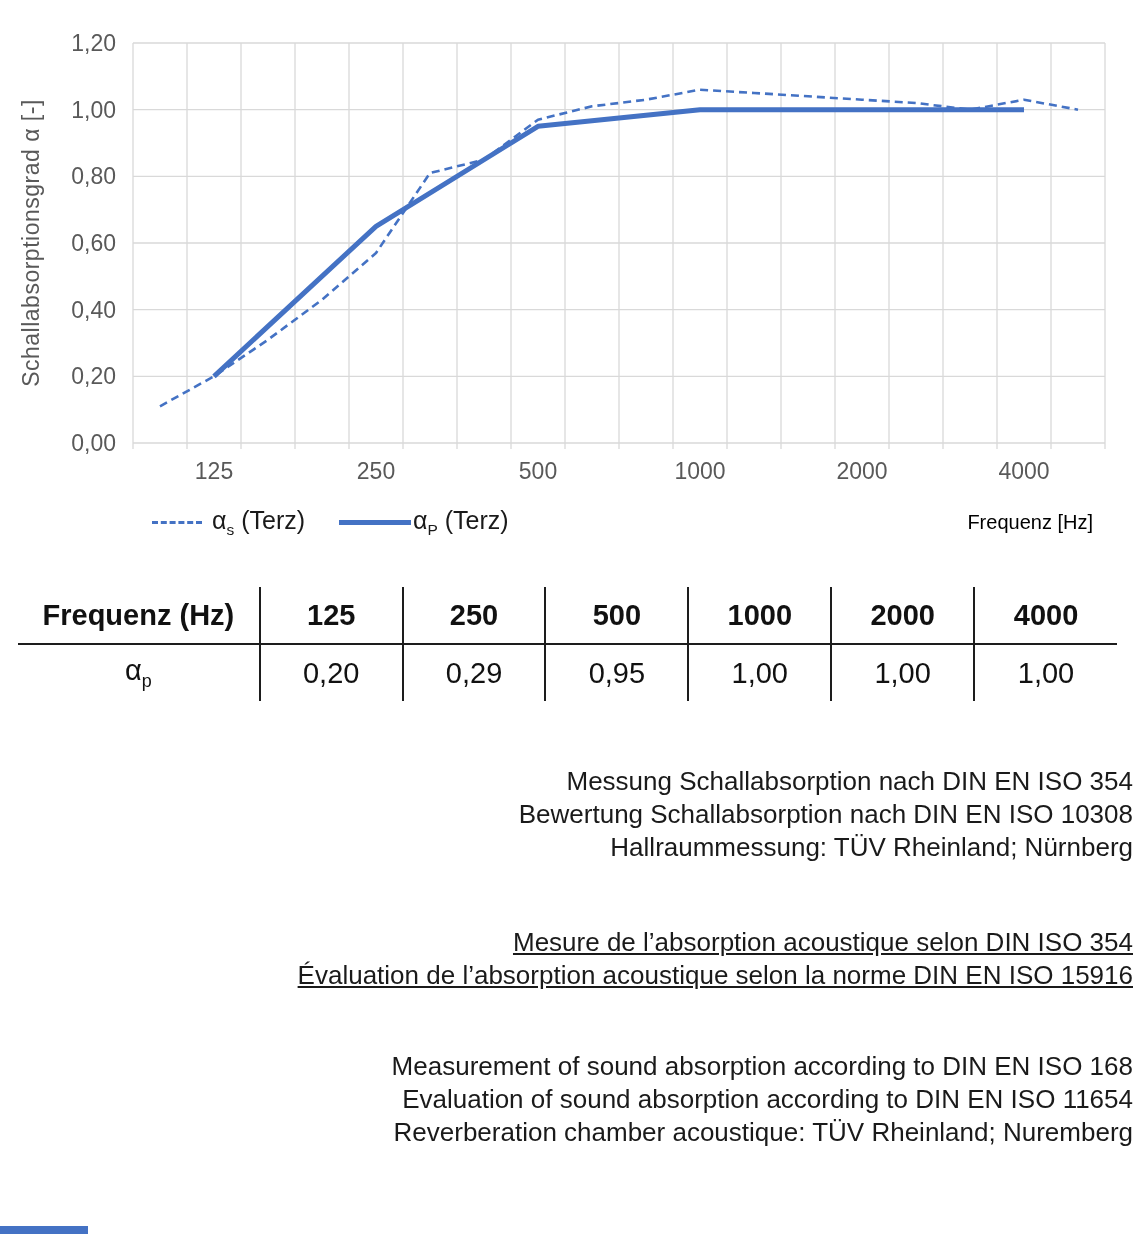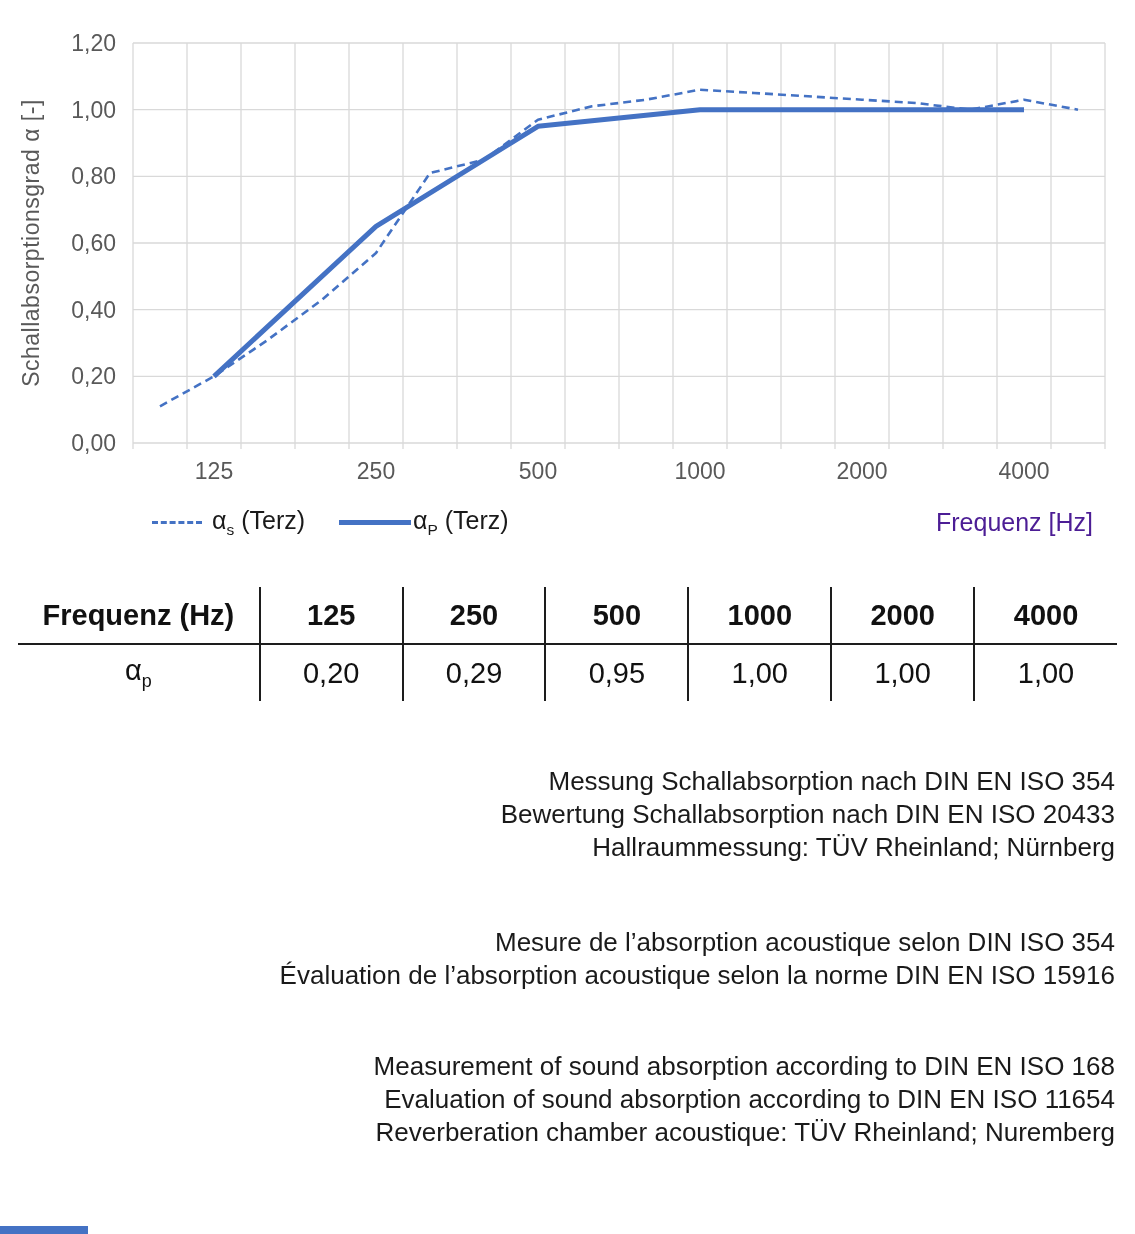--- a/index.html
+++ b/index.html
@@ -37,21 +37,21 @@
     width: 50px; height: 0;
     border-top: 3px dashed #4472C4;
     margin-right: 10px;
   }
   .legend-sample-solid {
     width: 72px; height: 5px;
     background: #4472C4;
     margin-right: 2px;
   }
   .legend-item sub, .table sub { font-size: 0.62em; }
-  .x-axis-title { font-size: 25px; color: #4c1d95; }
+  .x-axis-title { font-size: 20px; color: #000000; }
 
   
   .table {
     margin: 40px 18px 0 18px;
     width: 1099px;
     border-collapse: collapse;
     table-layout: fixed;
     font-size: 29px;
     color: #111111;
   }
@@ -61,27 +61,27 @@
     padding: 0;
     vertical-align: middle;
   }
   .table col.c-label { width: 22%; }
   .table td + td { border-left: 2px solid #1d1d1d; }
   .table tr.header-row td { border-bottom: 2px solid #1d1d1d; font-weight: bold; }
 
   
   .note-block {
     text-align: right;
-    padding-right: 20px;
+    padding-right: 2px;
     font-size: 26px;
     line-height: 33px;
     color: #1a1a1a;
   }
   .note-de { margin-top: 64px; }
-  .note-fr { margin-top: 62px; }
+  .note-fr { margin-top: 62px; text-decoration: underline; }
   .note-en { margin-top: 58px; }
 
   
   .footer-bar {
     position: absolute;
     left: 0; bottom: 0;
     width: 88px; height: 8px;
     background: #4472C4;
   }
   .page { min-height: 1234px; }
@@ -204,21 +204,21 @@
       <td>0,95</td>
       <td>1,00</td>
       <td>1,00</td>
       <td>1,00</td>
     </tr>
   </tbody>
     </table>
 
   <div class="note-block note-de">
     <div>Messung Schallabsorption nach DIN EN ISO 354</div>
-    <div>Bewertung Schallabsorption nach DIN EN ISO 20433</div>
+    <div>Bewertung Schallabsorption nach DIN EN ISO 10308</div>
     <div>Hallraummessung: TÜV Rheinland; Nürnberg</div>
   </div>
 
   <div class="note-block note-fr">
     <div>Mesure de l’absorption acoustique selon DIN ISO 354</div>
     <div>Évaluation de l’absorption acoustique selon la norme DIN EN ISO 15916</div>
   </div>
 
   <div class="note-block note-en">
     <div>Measurement of sound absorption according to DIN EN ISO 168</div>

